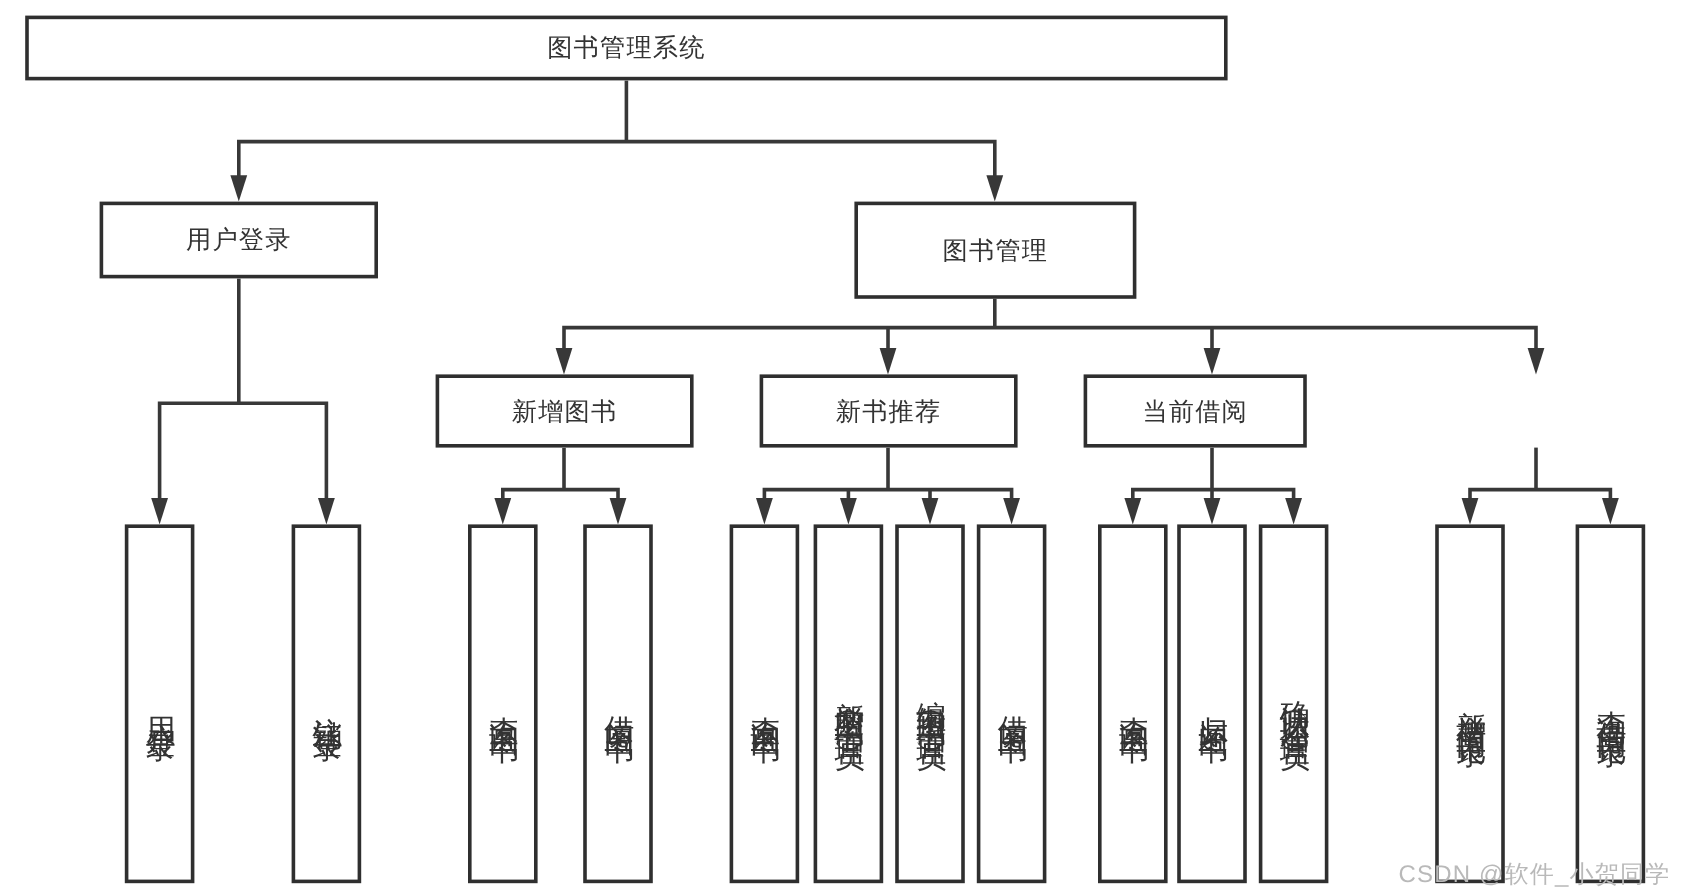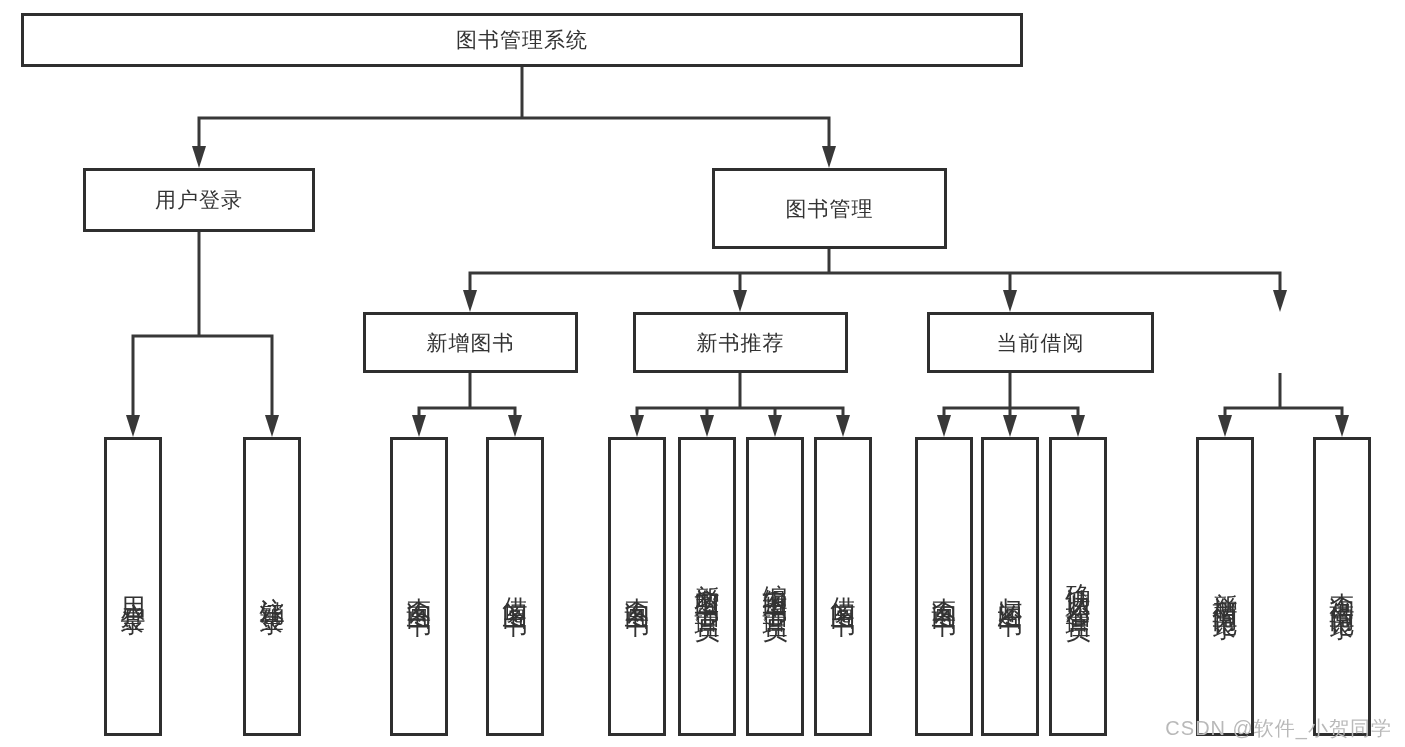--- a/index.html
+++ b/index.html
@@ -134,21 +134,21 @@
   <div class="node h" style="left:712px; top:168px; width:235px; height:81px;">
     <span>图书管理</span>
   </div>
 
   <div class="node h" style="left:363px; top:312px; width:215px; height:61px;">
     <span>新增图书</span>
   </div>
   <div class="node h" style="left:633px; top:312px; width:215px; height:61px;">
     <span>新书推荐</span>
   </div>
-  <div class="node h" style="left:903px; top:312px; width:227px; height:61px;margin-left:24px;">
+  <div class="node h" style="left:903px; top:312px; width:186px; height:61px;">
     <span>当前借阅</span>
   </div>
 
   <div class="node v" style="left:104px; top:437px; width:58px; height:299px;">
     <span>用户登录</span>
   </div>
   <div class="node v" style="left:243px; top:437px; width:58px; height:299px;">
     <span>注销登录</span>
   </div>
 

